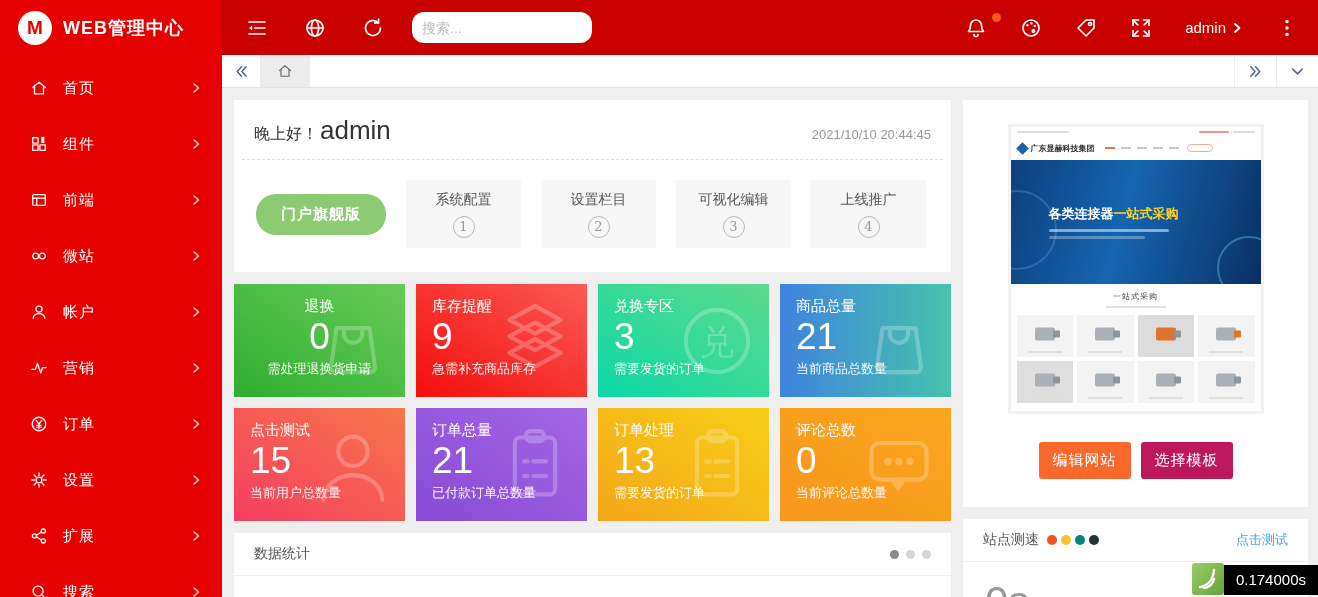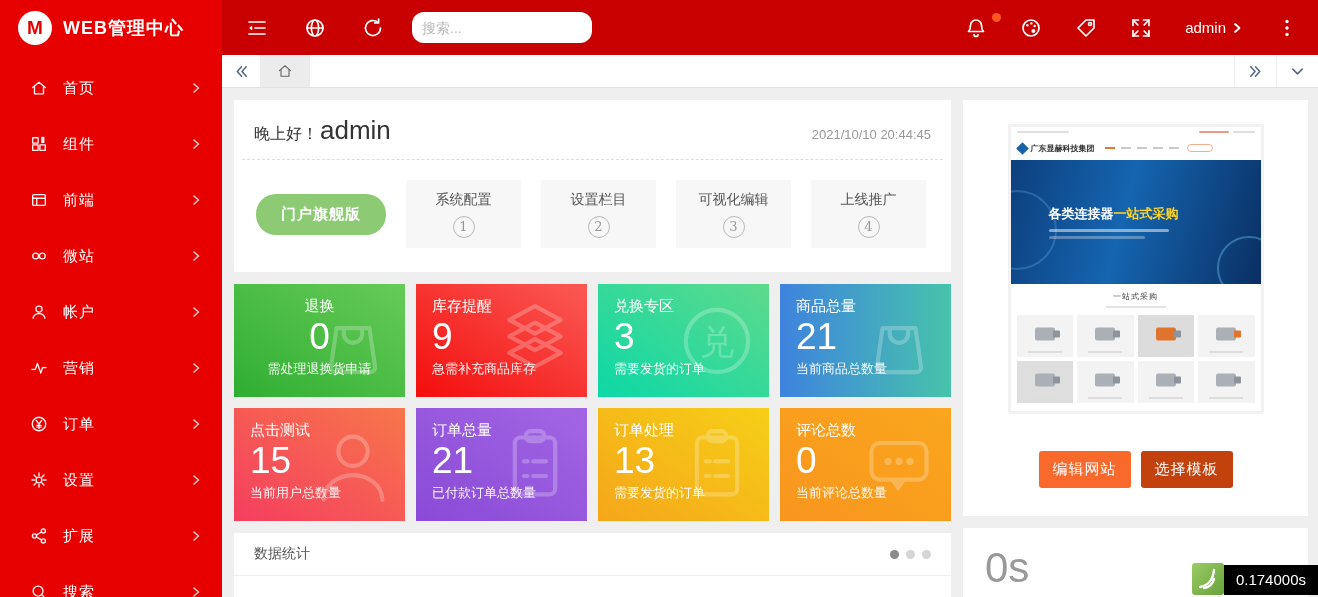--- a/index.html
+++ b/index.html
@@ -160,23 +160,23 @@
     width:20px; height:13px; background:#aab0b6; border-radius:2px; }
   .st-tile i::after { content:""; position:absolute; right:-5px; top:3px;
     width:7px; height:7px; background:#8d949b; border-radius:1px; }
   .st-tile:nth-child(3) { background:#dcdcdc; }
   .st-tile:nth-child(3) i, .st-tile:nth-child(4) i::after { background:#e0742d; }
   .st-tile:nth-child(5) { background:#dedede; }
   .st-tile b { position:absolute; left:20%; right:20%; bottom:4px; height:2px;
     background:#ddd; }
   .preview-btns { display:flex; gap:10px; margin-top:28px; }
   .pv-btn { border:none; border-radius:3px; color:#fff; font-size:15px;
-    width:92px; height:37px; cursor:pointer; font-family:inherit; letter-spacing:1px;margin-top:9px; }
+    width:92px; height:37px; cursor:pointer; font-family:inherit; letter-spacing:1px; }
   .pv-btn.edit { background:#f9692c; }
-  .pv-btn.tpl { background:#c2410c; }
+  .pv-btn.tpl { background:#be185d; }
 
   
   .speed-dots { display:flex; gap:4px; margin-left:8px; }
   .sdot { width:10px; height:10px; border-radius:50%; }
   .sd1 { background:#f4511e; } .sd2 { background:#fbc02d; }
   .sd3 { background:#00897b; } .sd4 { background:#263238; }
   .speed-link { margin-left:auto; color:#4da3f8; font-size:13px;
     text-decoration:none; cursor:pointer; }
   .speed-body { padding:16px 22px 30px; }
   .speed-value { font-size:42px; color:#999; font-weight:300; }
@@ -599,20 +599,30 @@
           </div>
         </div>
       </div>
       <div class="preview-btns">
         <button class="pv-btn edit">编辑网站</button>
         <button class="pv-btn tpl">选择模板</button>
       </div>
     </div>
 
     <div class="card">
+      <div class="panel-head">
+        <span class="panel-title">站点测速</span>
+        <span class="speed-dots">
+          <span class="sdot sd1"></span>
+          <span class="sdot sd2"></span>
+          <span class="sdot sd3"></span>
+          <span class="sdot sd4"></span>
+        </span>
+        <a class="speed-link">点击测试</a>
+      </div>
       <div class="speed-body">
         <span class="speed-value">0s</span>
       </div>
     </div>
 
   </div>
 </div>
 
 <div class="debug-badge">
   <div class="debug-icon">

